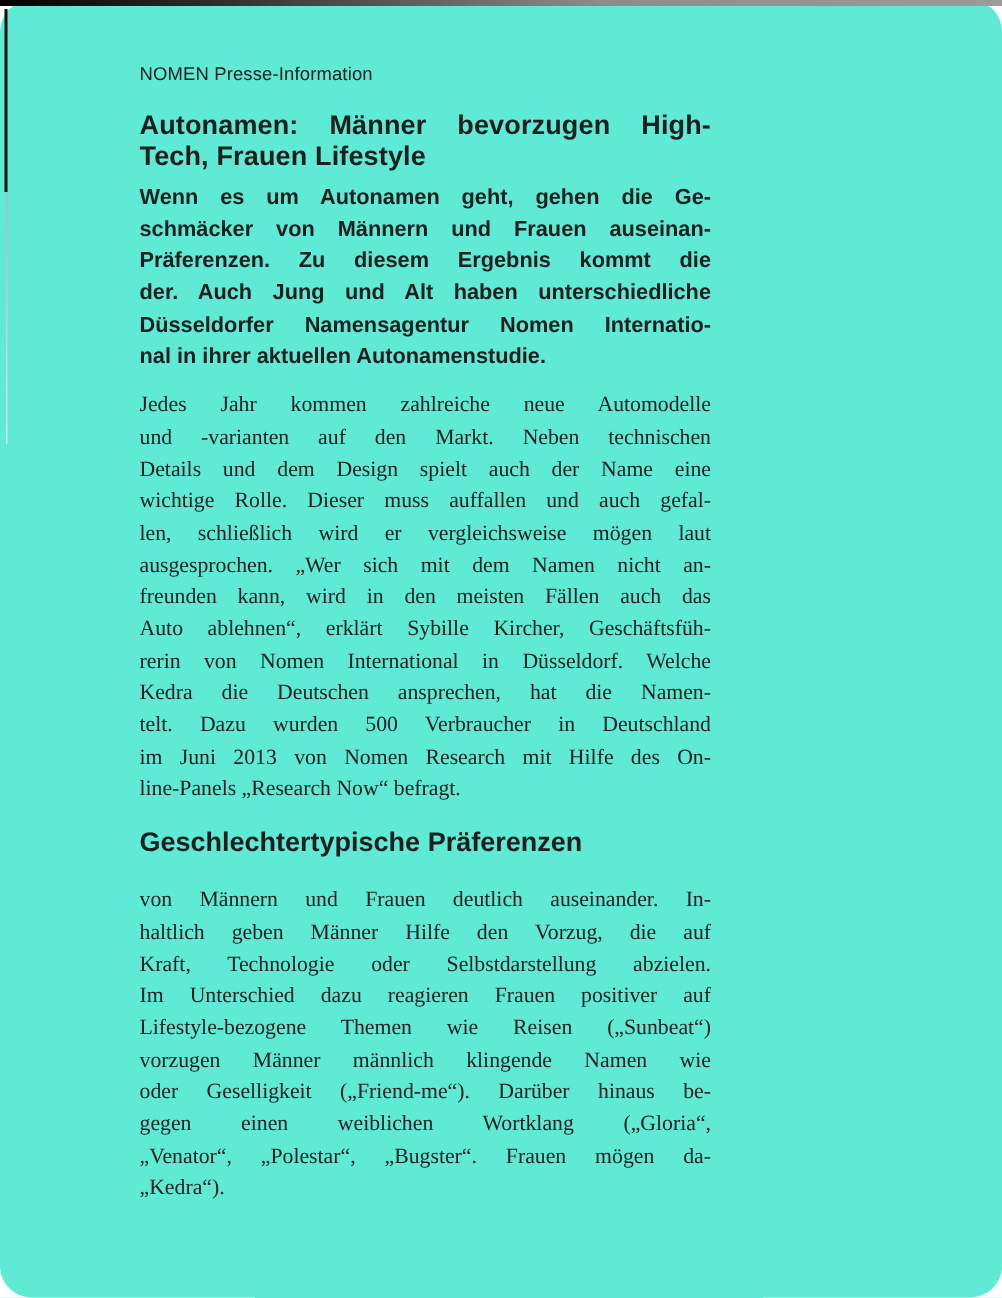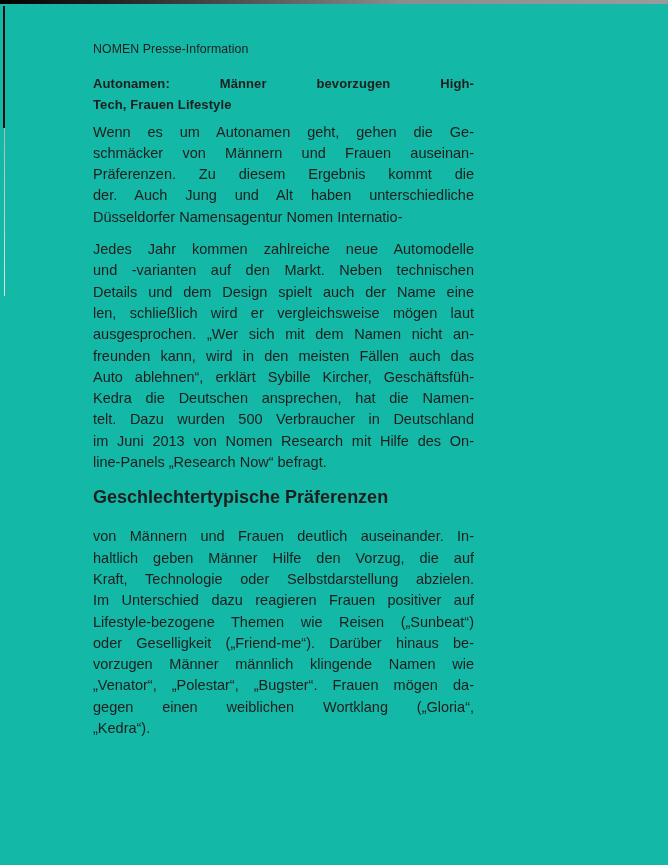--- a/index.html
+++ b/index.html
@@ -12,21 +12,22 @@
     height: 865px;
     overflow: hidden;
     position: relative;
     font-family: "Liberation Sans", "DejaVu Sans", sans-serif;
     color: #1e1e1e;
     -webkit-font-smoothing: antialiased;
   }
   .page {
     position: absolute;
     inset: 0;
-    background: #14b8a6;
+    background: #5eead4;
+    border-radius: 21px;
   }
   
   .scan-edge-top {
     position: absolute;
     top: 0; left: 0;
     width: 668px; height: 4px;
     background: linear-gradient(to bottom,
       rgba(0,0,0,0) 0, rgba(0,0,0,0) 0px, #000 1px, #000 3px, rgba(0,0,0,0) 4px),
       linear-gradient(to right, #000 0%, #2a2a2a 20%, #8c8c8c 60%, #9b9b9b 100%);
     background-blend-mode: lighten;
@@ -59,35 +60,36 @@
     font-size: 19.5px;
     font-weight: 700;
     letter-spacing: 0.1px;
   }
   .title .line {
     height: 27px;
     line-height: 27px;
   }
   .lead {
     margin-top: 6px;
-    font-weight: 400;
+    font-weight: 700;
   }
   .bodypara {
     font-weight: 400;
+    font-family: Liberation Serif, serif;
   }
   .para .line {
     font-size: 14.5px;
     height: 21.3px;
     line-height: 21.3px;
     text-align: justify;
     text-align-last: justify;
     overflow: hidden;
     white-space: normal;
   }
-  .title .line { font-size: 13px; }
+  .title .line { font-size: 18px; }
   .para .line:last-child {
     text-align-last: left;
   }
   .para-study { margin-top: 11px; }
   .subheading {
     margin: 14px 0 0 0;
     font-size: 18px;
     font-weight: 700;
     line-height: 21px;
   }
@@ -110,45 +112,48 @@
         <div class="line">Autonamen: Männer bevorzugen High-</div>
         <div class="line">Tech, Frauen Lifestyle</div>
       </h1>
 
     <div class="lead para">
         <div class="line">Wenn es um Autonamen geht, gehen die Ge-</div>
         <div class="line">schmäcker von Männern und Frauen auseinan-</div>
         <div class="line">Präferenzen. Zu diesem Ergebnis kommt die</div>
         <div class="line">der. Auch Jung und Alt haben unterschiedliche</div>
         <div class="line">Düsseldorfer Namensagentur Nomen Internatio-</div>
+        <div class="line">nal in ihrer aktuellen Autonamenstudie.</div>
       </div>
 
     <div class="bodypara para para-study">
         <div class="line">Jedes Jahr kommen zahlreiche neue Automodelle</div>
         <div class="line">und -varianten auf den Markt. Neben technischen</div>
         <div class="line">Details und dem Design spielt auch der Name eine</div>
+        <div class="line">wichtige Rolle. Dieser muss auffallen und auch gefal-</div>
         <div class="line">len, schließlich wird er vergleichsweise mögen laut</div>
         <div class="line">ausgesprochen. „Wer sich mit dem Namen nicht an-</div>
         <div class="line">freunden kann, wird in den meisten Fällen auch das</div>
         <div class="line">Auto ablehnen“, erklärt Sybille Kircher, Geschäftsfüh-</div>
+        <div class="line">rerin von Nomen International in Düsseldorf. Welche</div>
         <div class="line">Kedra die Deutschen ansprechen, hat die Namen-</div>
         <div class="line">telt. Dazu wurden 500 Verbraucher in Deutschland</div>
         <div class="line">im Juni 2013 von Nomen Research mit Hilfe des On-</div>
         <div class="line">line-Panels „Research Now“ befragt.</div>
       </div>
 
     <h2 class="subheading">Geschlechtertypische Präferenzen</h2>
 
     <div class="bodypara para para-gender">
         <div class="line">von Männern und Frauen deutlich auseinander. In-</div>
         <div class="line">haltlich geben Männer Hilfe den Vorzug, die auf</div>
         <div class="line">Kraft, Technologie oder Selbstdarstellung abzielen.</div>
         <div class="line">Im Unterschied dazu reagieren Frauen positiver auf</div>
         <div class="line">Lifestyle-bezogene Themen wie Reisen („Sunbeat“)</div>
+        <div class="line">vorzugen Männer männlich klingende Namen wie</div>
         <div class="line">oder Geselligkeit („Friend-me“). Darüber hinaus be-</div>
-        <div class="line">vorzugen Männer männlich klingende Namen wie</div>
+        <div class="line">gegen einen weiblichen Wortklang („Gloria“,</div>
         <div class="line">„Venator“, „Polestar“, „Bugster“. Frauen mögen da-</div>
-        <div class="line">gegen einen weiblichen Wortklang („Gloria“,</div>
         <div class="line">„Kedra“).</div>
       </div>
 
   </div>
 </div>
 
 </body></html>

